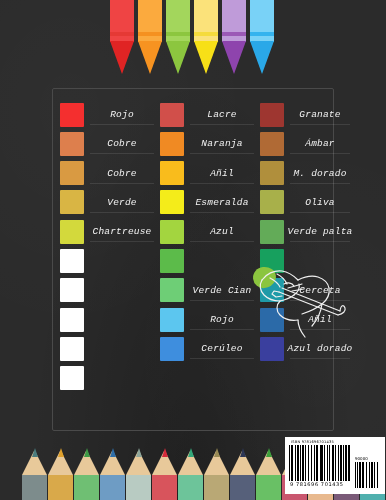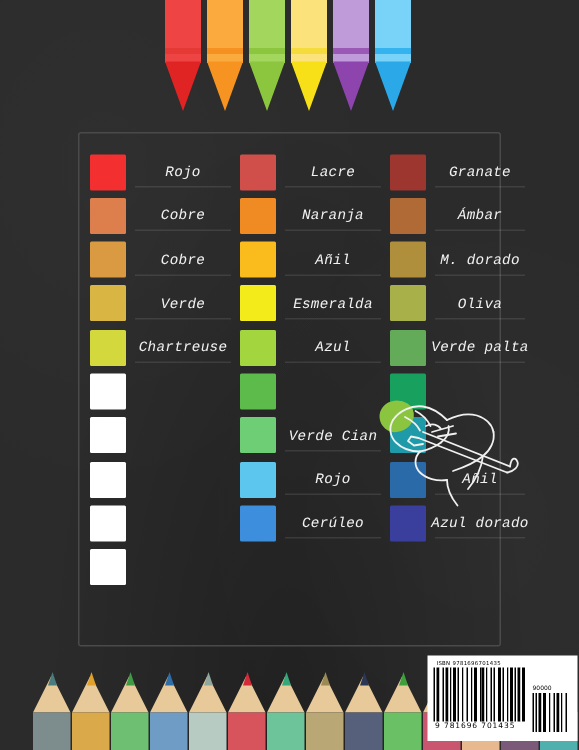--- a/index.html
+++ b/index.html
@@ -319,20 +319,21 @@
       <div class="cell">
         <div class="swatch empty" style="background: rgb(255, 255, 255);"></div>
         <div class="lbl" style="visibility: hidden;"></div>
       </div>
       <div class="cell">
         <div class="swatch" style="background: rgb(110, 206, 118);"></div>
         <div class="lbl">Verde Cian</div>
       </div>
       <div class="cell">
         <div class="swatch" style="background: rgb(31, 154, 168);"></div>
+        <div class="lbl">Cerceta</div>
       </div>
       <div class="cell">
         <div class="swatch empty" style="background: rgb(255, 255, 255);"></div>
         <div class="lbl" style="visibility: hidden;"></div>
       </div>
       <div class="cell">
         <div class="swatch" style="background: rgb(92, 198, 239);"></div>
         <div class="lbl">Rojo</div>
       </div>
       <div class="cell">

